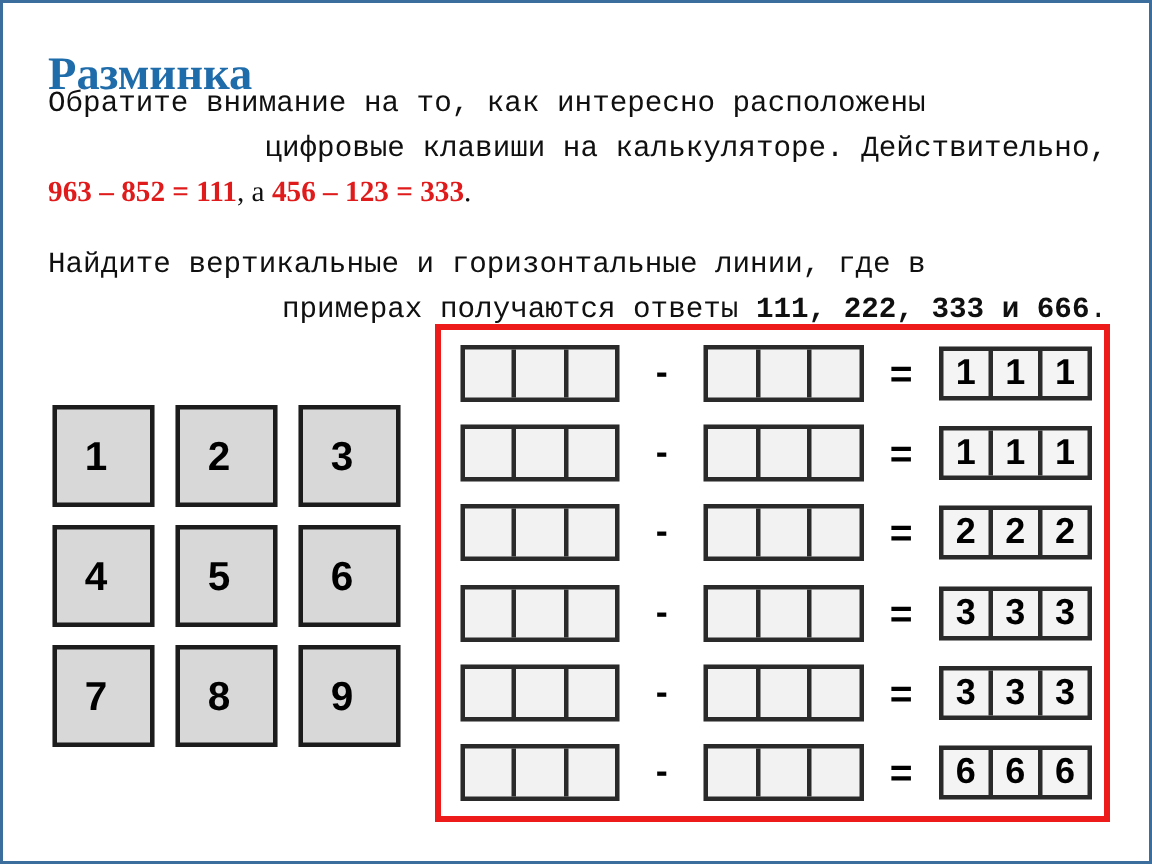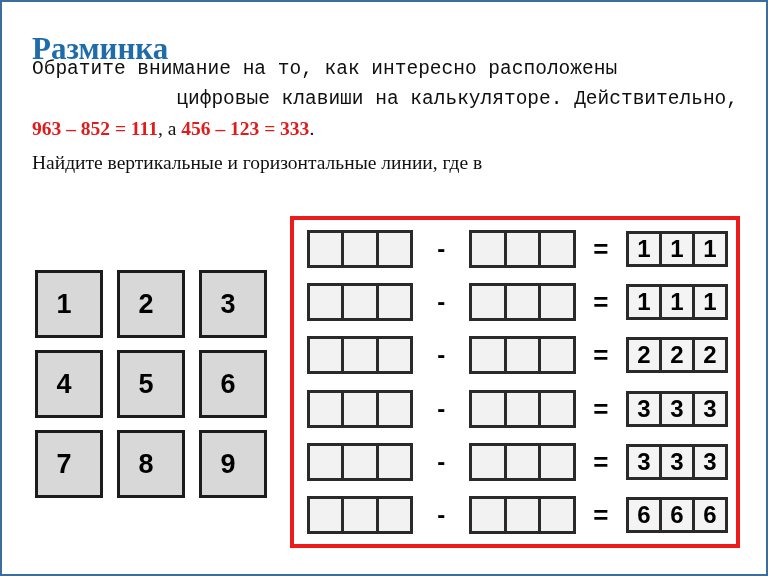--- a/index.html
+++ b/index.html
@@ -42,21 +42,21 @@
     font-size: 19.5px;
     line-height: 30px;
     color: #101010;
   }
   .para {
     text-align: justify;
     text-justify: inter-word;
     margin: 0;
   }
   .para.p1 { width: 706px; font-family: Liberation Mono, monospace; }
-  .para.p2 { width: 706px; margin-top: 4px; }
+  .para.p2 { width: 706px; margin-top: 17px; font-family: Liberation Mono, monospace; }
   
   .para .lastline { display: block; text-align: right; }
 
   .formula {
     margin: 0;
     font-size: 19.5px;
     line-height: 30px;
     color: #101010;
   }
   .red-bold {
@@ -165,20 +165,21 @@
       <span>Обратите внимание на то, как интересно расположены</span>
       <span class="lastline">цифровые клавиши на калькуляторе.  Действительно,</span>
     </p>
 
     <p class="formula">
       <span class="red-bold">963 – 852 = 111</span><span>, а </span><span class="red-bold">456 – 123 = 333</span><span>.</span>
     </p>
 
     <p class="para p2">
       <span>Найдите вертикальные и горизонтальные линии, где в</span>
+      <span class="lastline"><span>примерах получаются ответы </span><span class="bold">111, 222, 333 и 666</span><span>.</span></span>
     </p>
 
   </div>
 
   <div id="keypad">
       <div class="key">
         <span>1</span>
       </div>
       <div class="key">
         <span>2</span>

